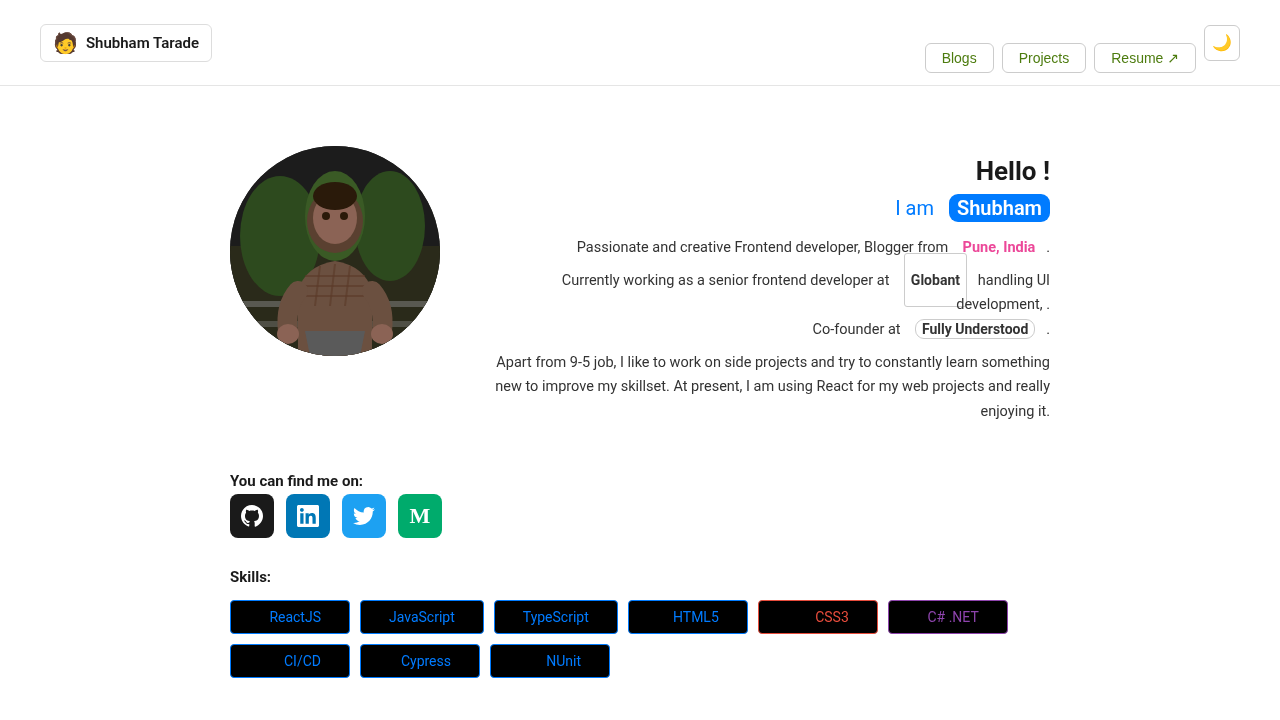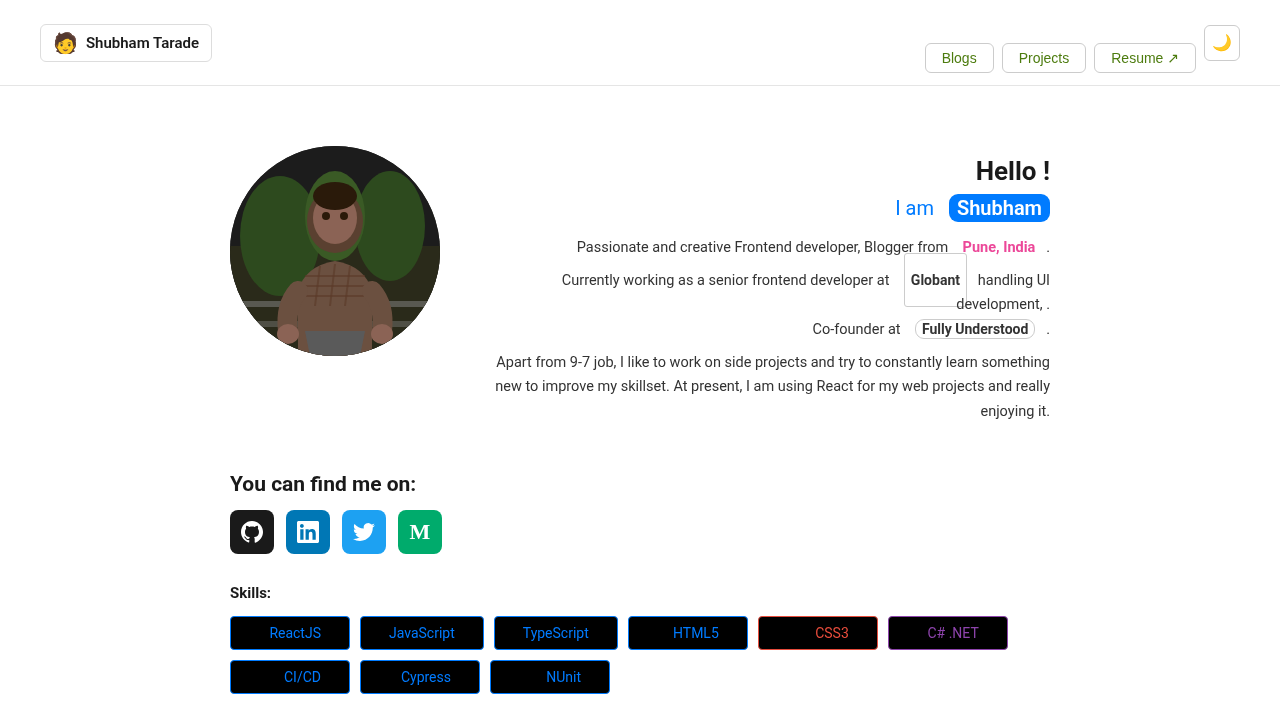--- a/index.html
+++ b/index.html
@@ -145,22 +145,22 @@
       border-radius: 9px;
       font-size: 14px;
     }
 
     
     .social-section {
       margin-bottom: 30px;
     }
     .social-label {
       font-weight: 700;
-      font-size: 21px;
-      margin-bottom: 14px;
+      font-size: 15px;
+      margin-bottom: 4px;
     }
     .social-icons {
       display: flex;
       gap: 12px;
     }
     .social-icon {
       width: 44px;
       height: 44px;
       border-radius: 8px;
       display: flex;
@@ -295,21 +295,21 @@
         <span class="highlight-company">Globant</span>
         <span>&nbsp;</span>
         <span>handling UI development, .</span>
         <br>
         <span>Co-founder at</span>
         <span>&nbsp;&nbsp;</span>
         <span class="highlight-cofound">Fully Understood</span>
         <span>&nbsp;</span>
         <span>.</span>
       </p>
-      <p class="bio-text">Apart from 9-7 job, I like to work on side projects and try to constantly learn something new to improve my skillset. At present, I am using React for my web projects and really enjoying it.</p>
+      <p class="bio-text">Apart from 9-5 job, I like to work on side projects and try to constantly learn something new to improve my skillset. At present, I am using React for my web projects and really enjoying it.</p>
     </div>
   </section>
 
   <section class="social-section">
     <p class="social-label">You can find me on:</p>
     <div class="social-icons">
       <a class="social-icon github-icon" href="#">
         <svg width="22" height="22" viewBox="0 0 24 24" fill="white">
           <path d="M12 0C5.37 0 0 5.37 0 12c0 5.3 3.438 9.8 8.205 11.387.6.113.82-.258.82-.577 0-.285-.01-1.04-.015-2.04-3.338.724-4.042-1.61-4.042-1.61C4.422 18.07 3.633 17.7 3.633 17.7c-1.087-.744.084-.729.084-.729 1.205.084 1.838 1.236 1.838 1.236 1.07 1.835 2.809 1.305 3.495.998.108-.776.417-1.305.76-1.605-2.665-.3-5.466-1.332-5.466-5.93 0-1.31.465-2.38 1.235-3.22-.135-.303-.54-1.523.105-3.176 0 0 1.005-.322 3.3 1.23.96-.267 1.98-.399 3-.405 1.02.006 2.04.138 3 .405 2.28-1.552 3.285-1.23 3.285-1.23.645 1.653.24 2.873.12 3.176.765.84 1.23 1.91 1.23 3.22 0 4.61-2.805 5.625-5.475 5.92.42.36.81 1.096.81 2.22 0 1.606-.015 2.896-.015 3.286 0 .315.21.69.825.57C20.565 21.795 24 17.295 24 12c0-6.63-5.37-12-12-12"></path>
         </svg>

